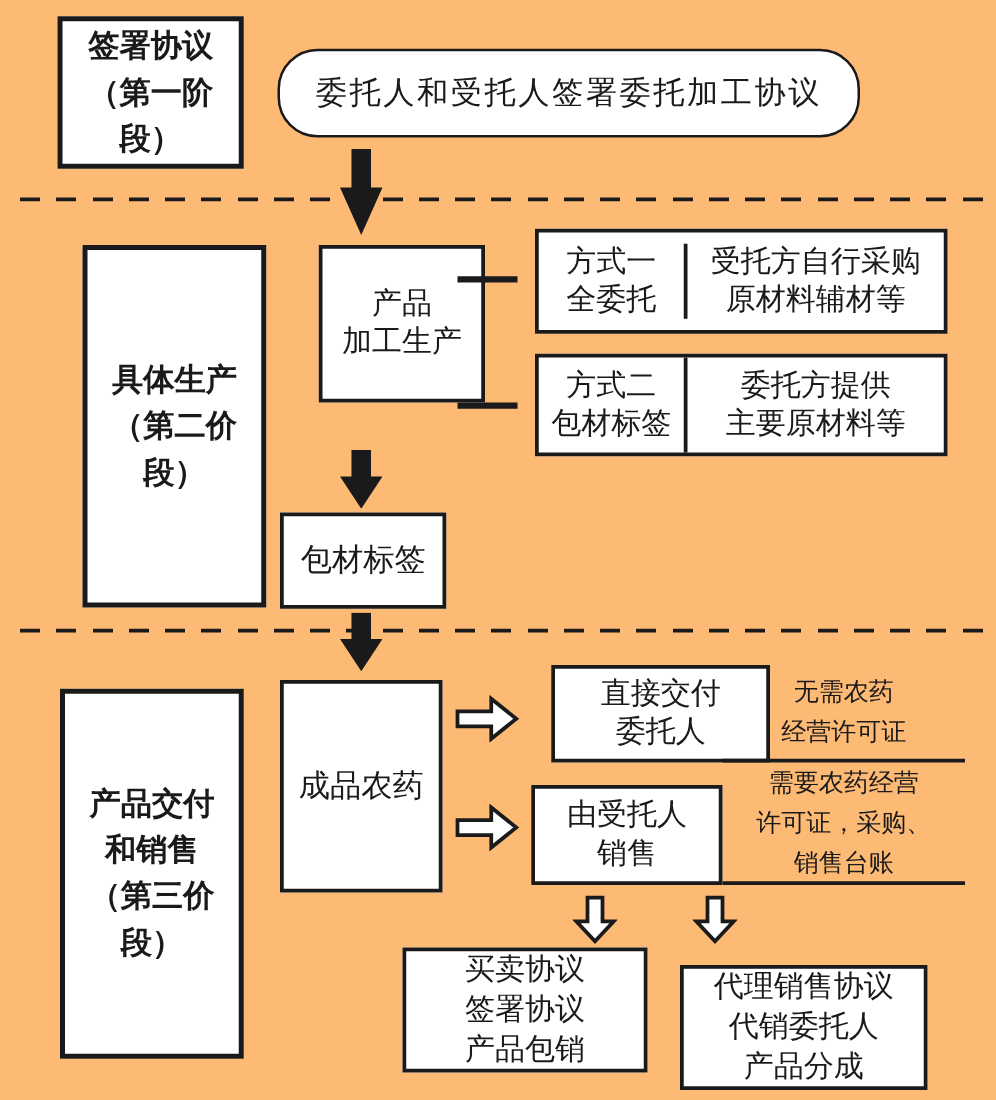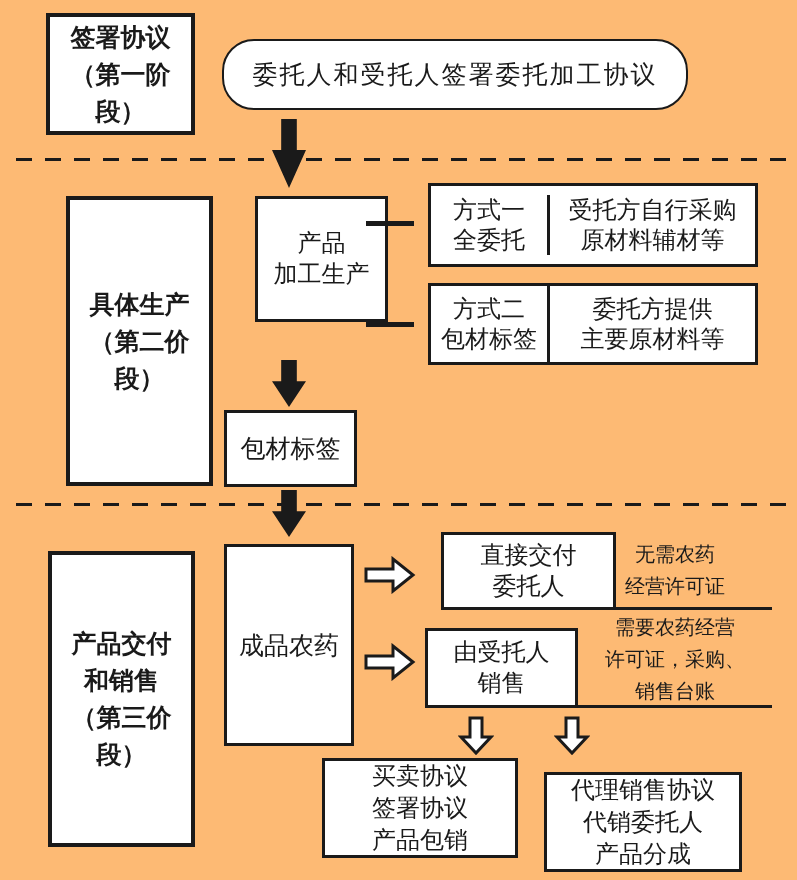--- a/index.html
+++ b/index.html
@@ -89,21 +89,21 @@
   <div class="abs box single" style="left:224px;top:410px;width:133px;height:77px;">包材标签</div>
 
   <div class="abs dashed-line" style="left:16px;top:503px;width:777px;"></div>
 
   <div class="abs solid-down-arrow" style="left:272px;top:490px;width:34px;height:47px;"></div>
 
   <div class="abs stage-label" style="left:48px;top:551px;width:147px;height:296px;">产品交付
 和销售
 （第三价段）</div>
 
-  <div class="abs box single" style="left:224px;top:544px;width:130px;height:202px;">成品农药</div>
+  <div class="abs box single" style="left:224px;top:544px;width:130px;height:170px;">成品农药</div>
 
   <svg class="abs" style="left:364px;top:556px;" width="52" height="38" viewBox="0 0 52 38">
     <polygon points="2,13 29,13 29,3 49,19 29,35 29,25 2,25" fill="#ffffff" stroke="#1a1a1a" stroke-width="3"></polygon>
   </svg>
   <svg class="abs" style="left:364px;top:643px;" width="52" height="38" viewBox="0 0 52 38">
     <polygon points="2,13 29,13 29,3 49,19 29,35 29,25 2,25" fill="#ffffff" stroke="#1a1a1a" stroke-width="3"></polygon>
   </svg>
 
   <div class="abs box" style="left:425px;top:532px;width:175px;height:78px;margin-left:16px;">直接交付
 委托人</div>

